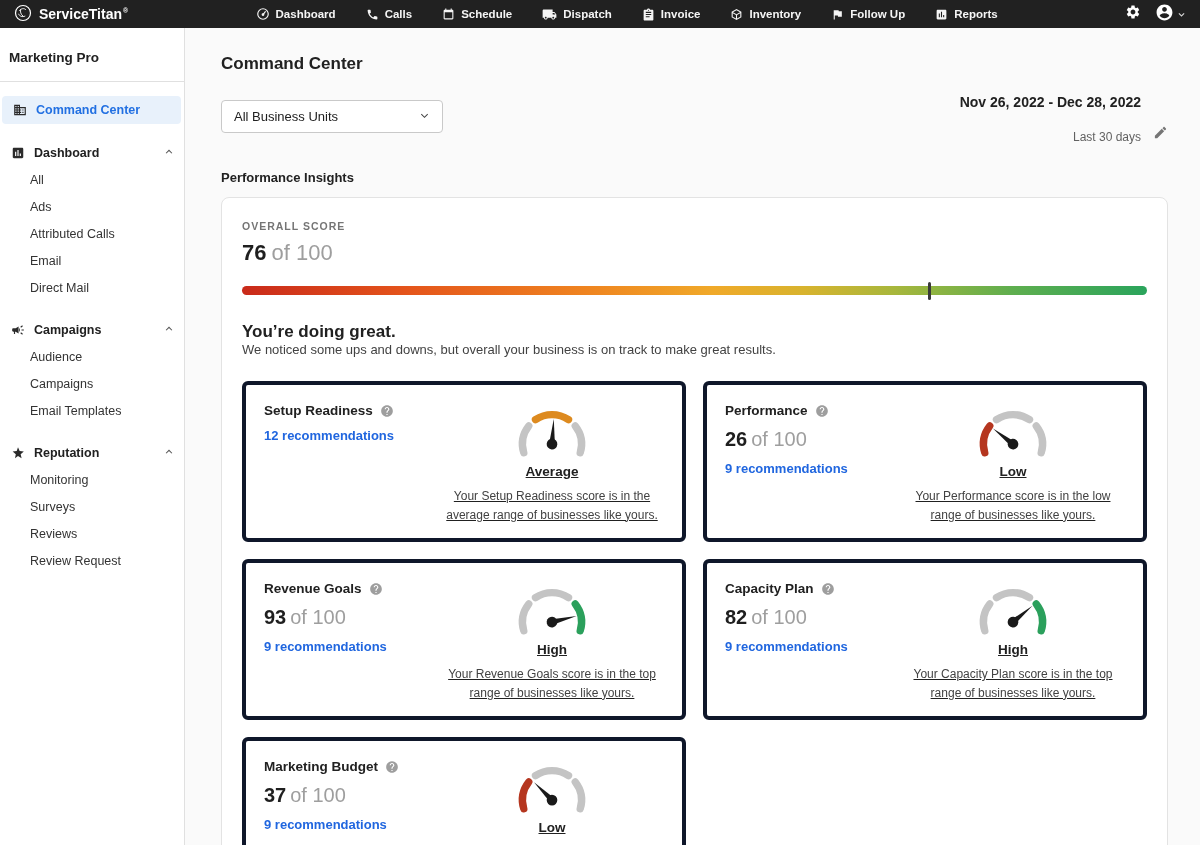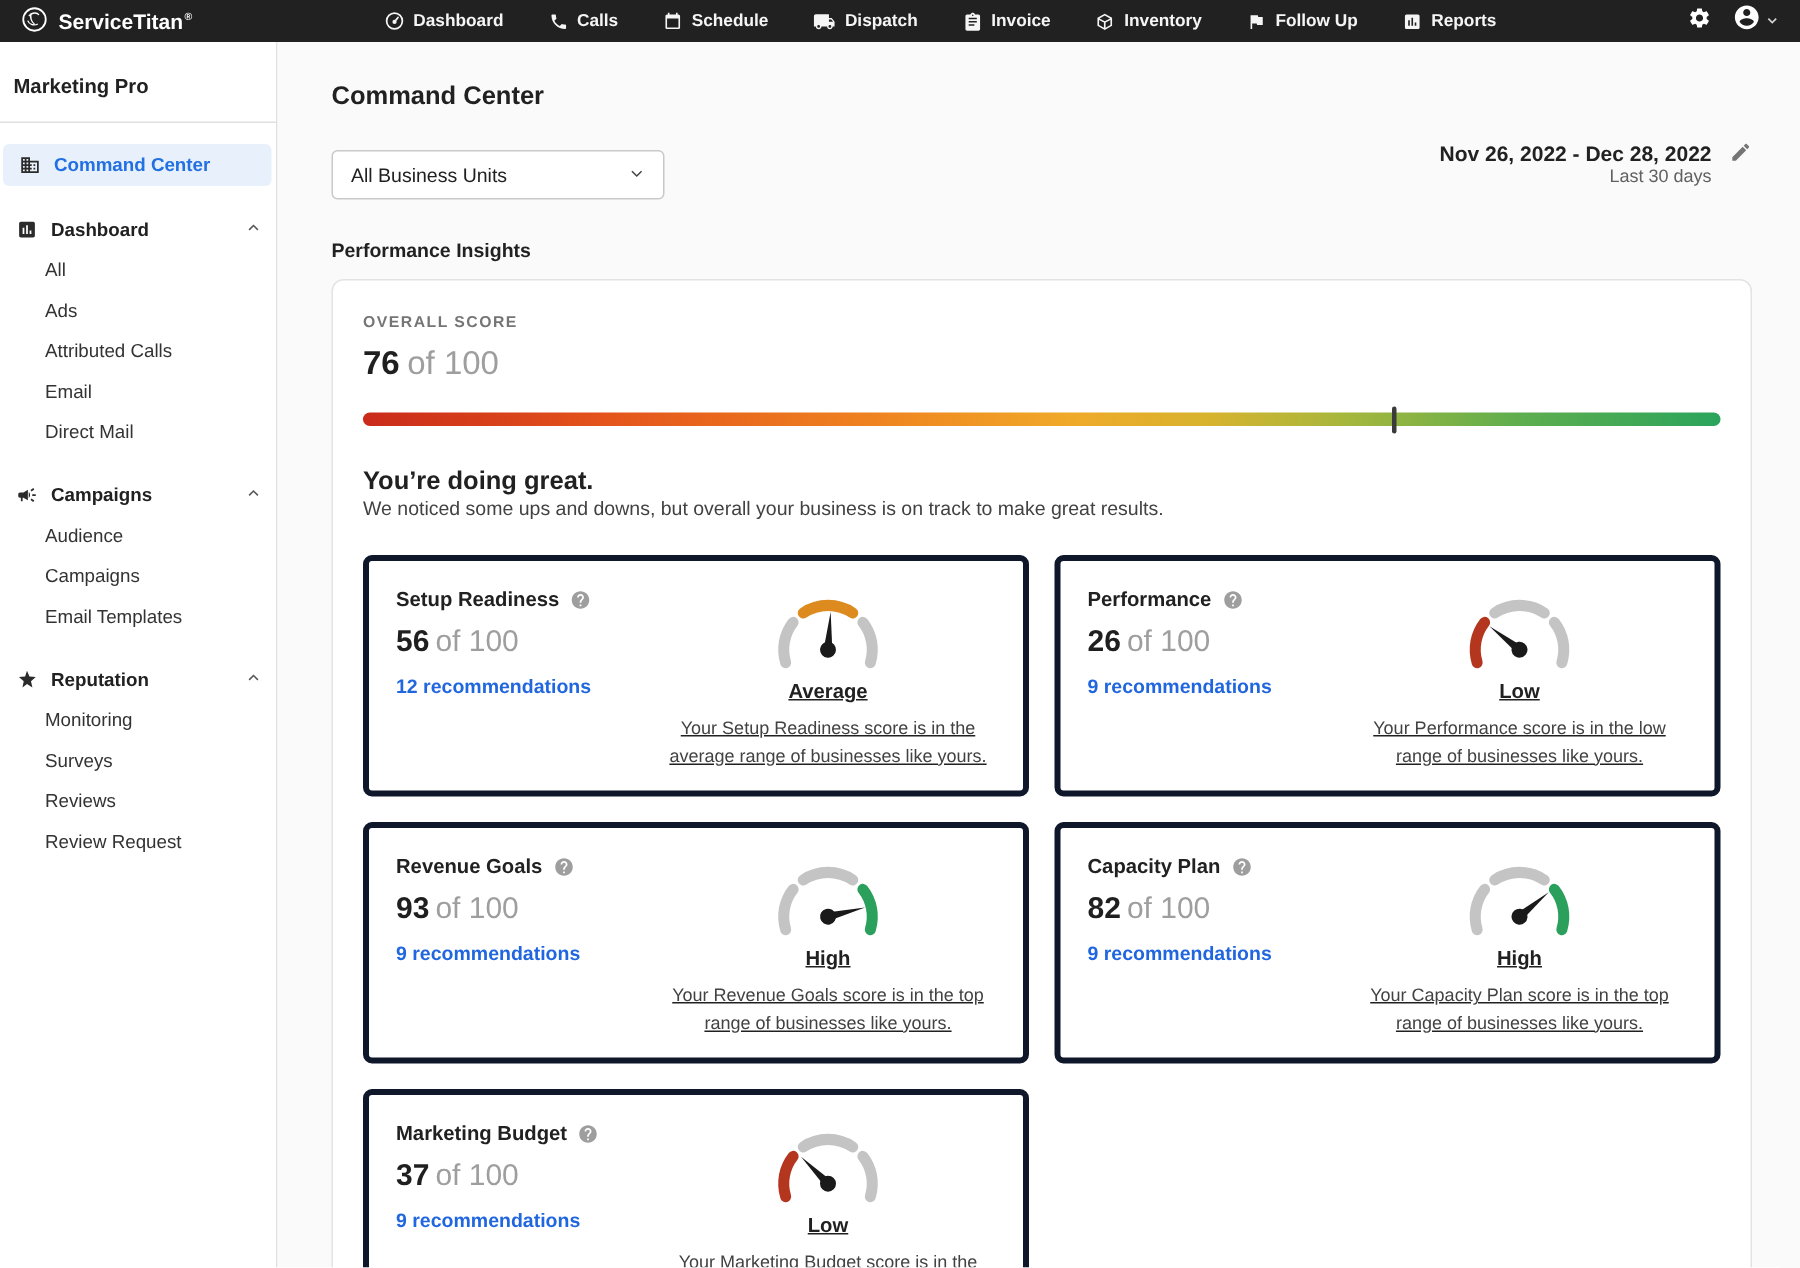--- a/index.html
+++ b/index.html
@@ -33,24 +33,24 @@
   .sb-child { padding:6px 10px 6px 30px; font-size:12.5px; color:#333; cursor:pointer; margin-top:1px; }
   .sb-ic { width:15px; display:flex; justify-content:center; color:#2b2b2b; }
 
   .main { flex:1; background:#fafafa; padding:26px 32px 0 36px; overflow:hidden; }
   .page-title { font-size:17px; font-weight:bold; }
 
   .toolbar { display:flex; justify-content:space-between; align-items:flex-start; margin-top:26px; }
   .select-box { width:222px; height:33px; background:#fff; border:1px solid #c9c9c9; border-radius:4px;
     display:flex; align-items:center; justify-content:space-between; padding:0 12px; font-size:13px;
     cursor:pointer; }
-  .date-block { display:flex; align-items:flex-start; gap:12px; margin-top:-6px; }
+  .date-block { display:flex; align-items:flex-end; gap:12px; margin-top:-6px; }
   .date-text { text-align:right; }
   .date-range { font-size:14px; font-weight:bold; }
-  .date-preset { font-size:12px; color:#616161; margin-top:0; }
+  .date-preset { font-size:12px; color:#616161; margin-top:20px; }
   .pencil { cursor:pointer; color:#757575; }
 
   .section-label { font-size:13px; font-weight:bold; margin-top:26px; }
 
   
   .panel { background:#fff; border:1px solid #e3e3e3; border-radius:8px; margin-top:12px;
     padding:22px 20px 20px 20px; }
   .overall-label { font-size:10.5px; letter-spacing:1px; color:#757575; font-weight:600; }
   .overall-score { margin-top:8px; font-size:22px; }
   .overall-score .num { font-weight:bold; color:#1f1f1f;text-align:center; }
@@ -282,21 +282,20 @@
         <div class="card">
           <div class="card-left">
             <div class="card-title-row">
               <span class="card-title">Setup Readiness</span>
               <span class="help-icon">
                   <svg width="14" height="14" viewBox="0 0 24 24" fill="#9e9e9e">
                     <path d="M12 2C6.48 2 2 6.48 2 12s4.48 10 10 10 10-4.48 10-10S17.52 2 12 2zm1 17h-2v-2h2v2zm2.07-7.75l-.9.92C13.45 12.9 13 13.5 13 15h-2v-.5c0-1.1.45-2.1 1.17-2.83l1.24-1.26c.37-.36.59-.86.59-1.41 0-1.1-.9-2-2-2s-2 .9-2 2H8c0-2.21 1.79-4 4-4s4 1.79 4 4c0 .88-.36 1.68-.93 2.25z"></path>
                   </svg>
                 </span>
             </div>
-            <div class="card-score"><span class="num">56</span><span class="of">of 100</span></div>
             <div class="card-link">12 recommendations</div>
           </div>
           <div class="card-right">
             <svg class="gauge" viewBox="0 0 100 68">
               <path class="seg seg-left" d="M15.57 60.53 A36 36 0 0 1 21.63 27.83" fill="none" stroke-width="9" stroke-linecap="round" stroke="#c4c4c4"></path>
               <path class="seg seg-top" d="M29.87 20.16 A36 36 0 0 1 70.13 20.16" fill="none" stroke-width="9" stroke-linecap="round" stroke="#dd8a1f"></path>
               <path class="seg seg-right" d="M78.37 27.83 A36 36 0 0 1 84.43 60.53" fill="none" stroke-width="9" stroke-linecap="round" stroke="#c4c4c4"></path>
               <g class="needle" transform="rotate(4 50 50)">
                   <path d="M50 19 L53.2 47 L46.8 47 Z" fill="#1a1a1a"></path>
                   <circle cx="50" cy="50" r="6.5" fill="#1a1a1a"></circle>

